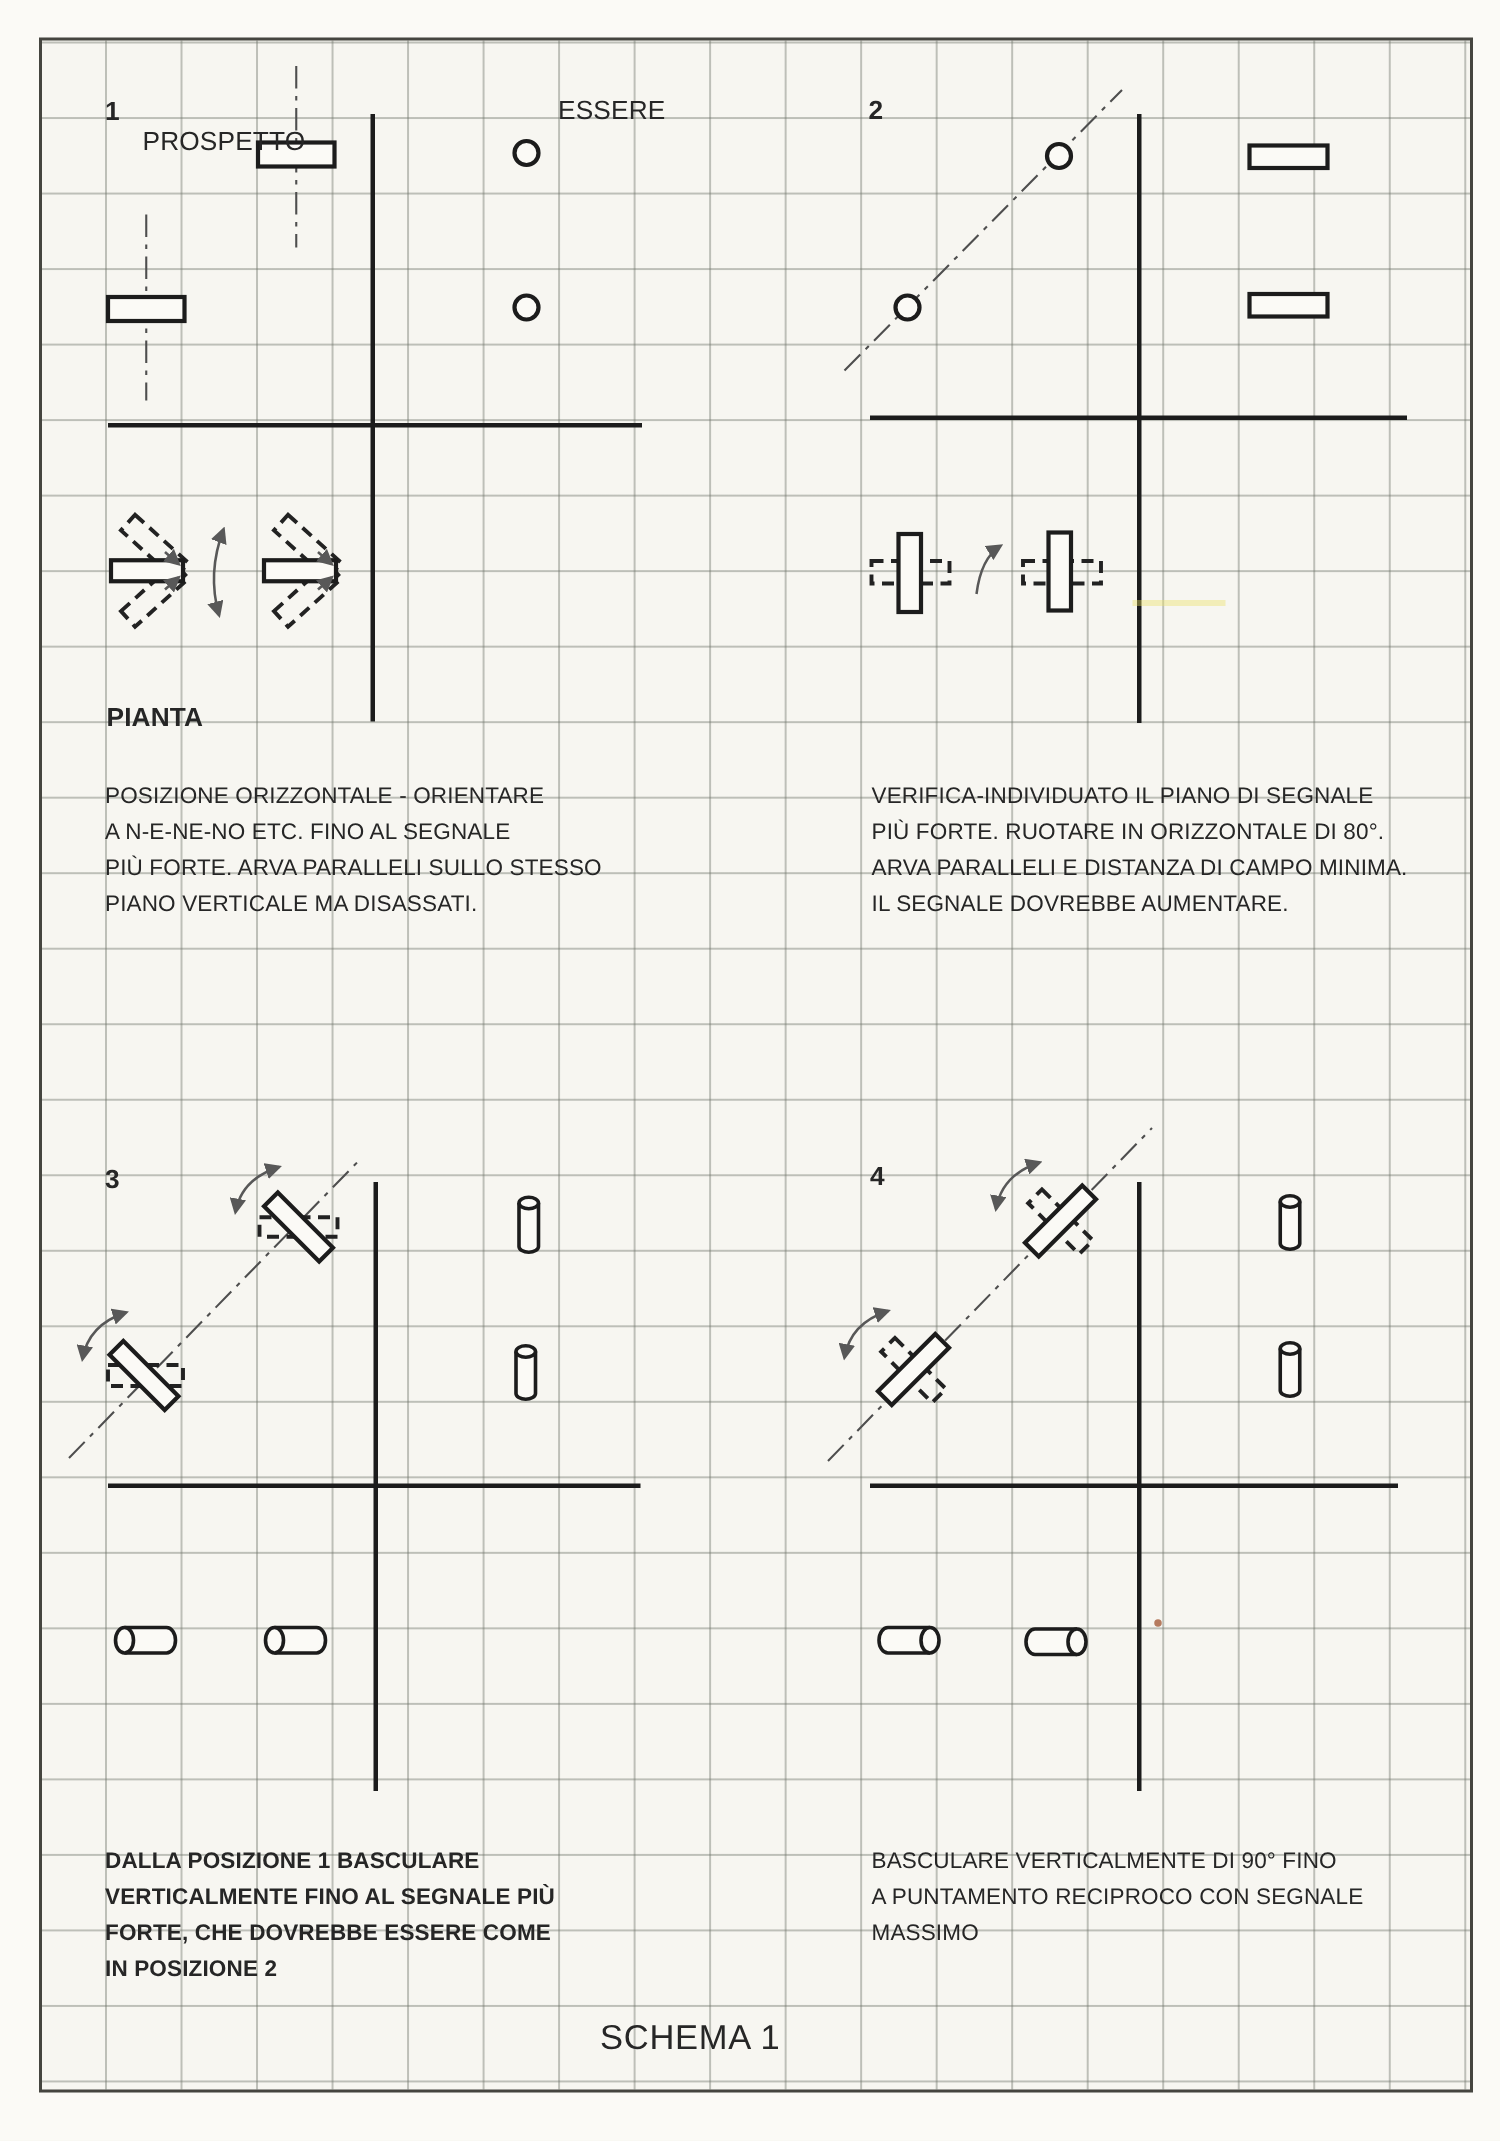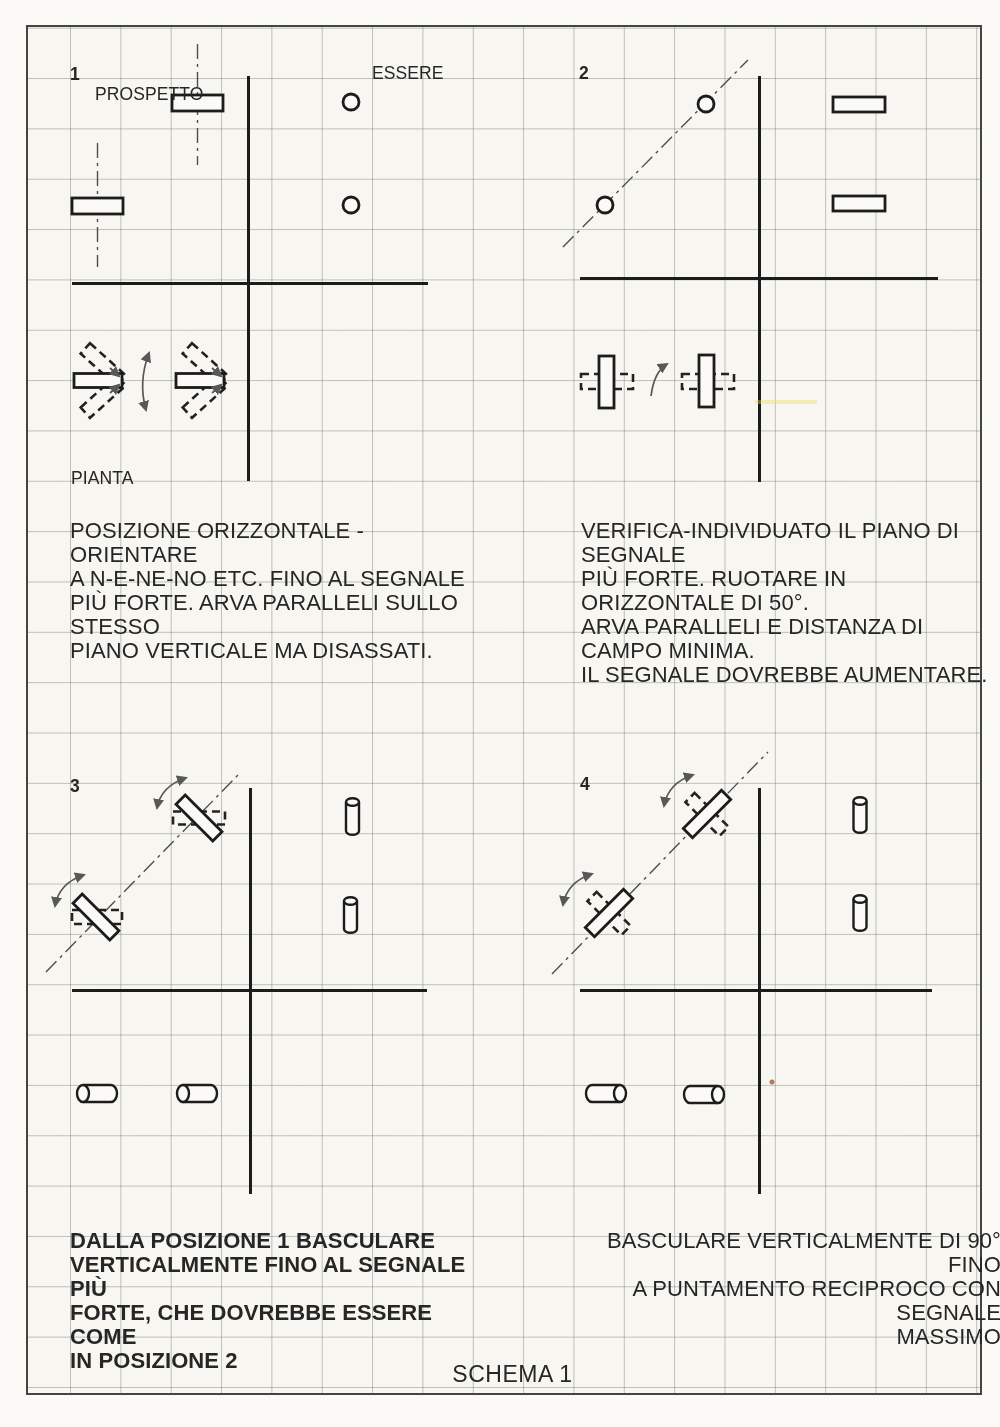--- a/index.html
+++ b/index.html
@@ -21,21 +21,21 @@
     border:2px solid #45453f;
   }
   svg.overlay{position:absolute;left:0;top:0;width:1000px;height:1427px;}
   .axis{stroke:#1c1c1c;stroke-width:3;fill:none;}
   .cl{stroke:#4e4e4e;stroke-width:1.4;fill:none;stroke-dasharray:15 5 3 5;}
   .solid{fill:#fbfaf6;stroke:#1c1c1c;stroke-width:2.8;}
   .dashedr{fill:none;stroke:#222;stroke-width:2.6;stroke-dasharray:8 5;}
   .circ{fill:#fbfaf6;stroke:#1c1c1c;stroke-width:2.8;}
   .cyl{fill:#fbfaf6;stroke:#1c1c1c;stroke-width:2.4;}
   .arrow{fill:none;stroke:#585858;stroke-width:1.7;}
-  .txt{position:absolute;font-size:22px;line-height:24px;letter-spacing:0.1px;}
+  .txt{position:absolute;font-size:15px;line-height:24px;letter-spacing:0.1px;}
   .num{font-weight:bold;font-size:17.5px;}
   .lbl{font-size:17.5px;}
   .caption{white-space:pre-line;}
   .footer{font-size:23px;letter-spacing:0.5px;}
 </style>
 </head>
 <body>
 
 <div class="paper"></div>
 
@@ -165,36 +165,36 @@
       <path class="cyl" d="M718 1086 h-28 a6 8.5 0 0 0 0 17 h28"></path>
       <ellipse class="cyl" cx="718" cy="1094.5" rx="6" ry="8.5"></ellipse>
     </g>
     <circle cx="772" cy="1082" r="2.5" fill="#a0522d" opacity="0.75"></circle>
   </g>
 </svg>
 
 <div class="txt num" style="left:70px;top:62px;">1</div>
 <div class="txt lbl" style="left:95px;top:62px;margin-top:20px;">PROSPETTO</div>
 <div class="txt lbl" style="left:372px;top:61px;">ESSERE</div>
-<div class="txt lbl" style="left:71px;top:466px;">PIANTA</div>
+<div class="txt lbl" style="left:71px;top:466px;font-weight:bold;">PIANTA</div>
 <div class="txt caption" style="left:70px;top:519px;width:420px;">POSIZIONE ORIZZONTALE - ORIENTARE
 A N-E-NE-NO ETC. FINO AL SEGNALE
 PIÙ FORTE. ARVA PARALLELI SULLO STESSO
 PIANO VERTICALE MA DISASSATI.</div>
 
 <div class="txt num" style="left:579px;top:61px;">2</div>
 <div class="txt caption" style="left:581px;top:519px;width:420px;">VERIFICA-INDIVIDUATO IL PIANO DI SEGNALE
-PIÙ FORTE. RUOTARE IN ORIZZONTALE DI 50°.
+PIÙ FORTE. RUOTARE IN ORIZZONTALE DI 80°.
 ARVA PARALLELI E DISTANZA DI CAMPO MINIMA.
 IL SEGNALE DOVREBBE AUMENTARE.</div>
 
 <div class="txt num" style="left:70px;top:774px;">3</div>
 <div class="txt caption" style="left:70px;top:1229px;width:420px;font-weight:bold;">DALLA POSIZIONE 1 BASCULARE
 VERTICALMENTE FINO AL SEGNALE PIÙ
 FORTE, CHE DOVREBBE ESSERE COME
 IN POSIZIONE 2</div>
 
 <div class="txt num" style="left:580px;top:772px;">4</div>
-<div class="txt caption" style="left:581px;top:1229px;width:420px;text-align:right;">BASCULARE VERTICALMENTE DI 90° FINO
+<div class="txt caption" style="left:581px;top:1229px;width:420px;">BASCULARE VERTICALMENTE DI 90° FINO
 A PUNTAMENTO RECIPROCO CON SEGNALE
 MASSIMO</div>
 
-<div class="txt footer" style="left:400px;top:1346px;width:225px;text-align:center;margin-top:16px;">SCHEMA 1</div>
+<div class="txt footer" style="left:400px;top:1346px;width:225px;">SCHEMA 1</div>
 
 </body></html>

